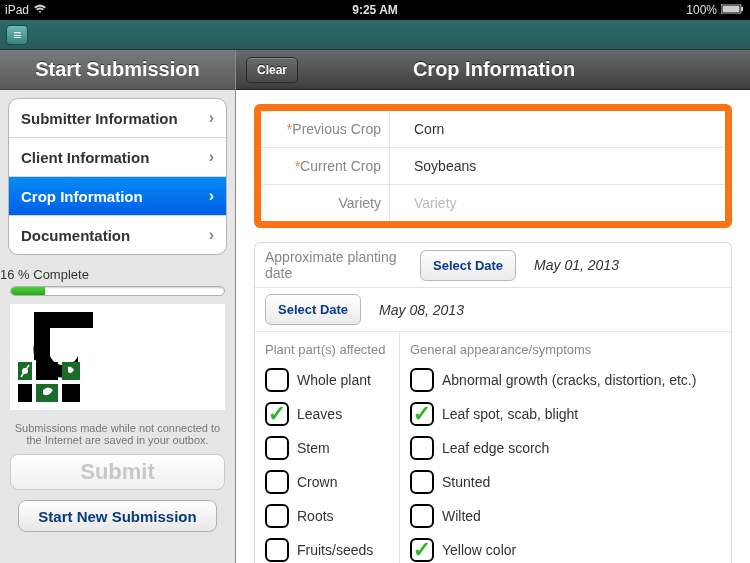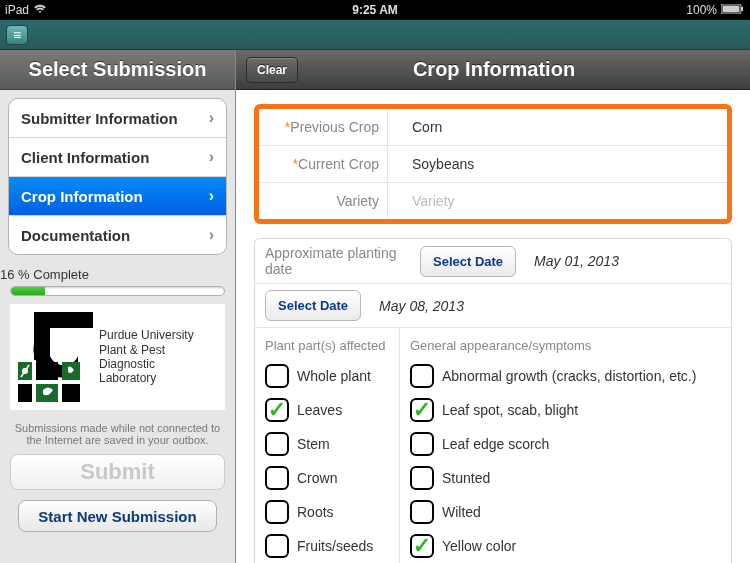--- a/index.html
+++ b/index.html
@@ -42,21 +42,21 @@
 .submit-btn { margin: 4px 10px; height: 36px; border-radius: 8px; background: linear-gradient(#fff,#f0f0f0); border: 1px solid #ccc; color: #c8c8c8; font-size: 22px; font-weight: bold; cursor: pointer; }
 .start-btn { margin: 6px 18px; height: 32px; border-radius: 8px; background: linear-gradient(#fff,#e8e8e8); border: 1px solid #b0b0b0; color: #0a3a7a; font-size: 15px; font-weight: bold; cursor: pointer; }
 
 
 .content { flex: 1; background: #fff; border-left: 1px solid #888; display: flex; flex-direction: column; }
 .content-header { height: 40px; background: linear-gradient(#6a6a6a,#3e3e3e); display: flex; align-items: center; padding: 0 10px; border-bottom: 1px solid #222; }
 .clear-btn { background: linear-gradient(#6a6a6a,#4a4a4a); border: 1px solid #2a2a2a; color: #fff; font-size: 12px; font-weight: bold; padding: 5px 10px; border-radius: 5px; cursor: pointer; text-shadow: 0 -1px 0 #222; box-shadow: inset 0 1px 0 rgba(255,255,255,.2); }
 .content-title { flex: 1; text-align: center; color: #fff; font-size: 20px; font-weight: bold; text-shadow: 0 -1px 0 #222; margin-left: -50px; }
 
 .form-area { flex: 1; padding: 14px 18px 0; overflow: hidden; }
-.field-group { border: 5px solid #f97316; border-radius: 6px; margin-bottom: 14px; }
+.field-group { border: 7px solid #f97316; border-radius: 6px; margin-bottom: 14px; }
 .field-row { display: flex; align-items: center; border-bottom: 1px solid #e5e5e5; }
 .field-row:last-child { border-bottom: none; }
 .field-label { width: 128px; text-align: right; padding: 10px 8px; font-size: 14px; color: #888; }
 .field-label .star { color: #f58020; }
 .field-value { flex: 1; padding: 10px 24px; font-size: 14px; color: #333; border-left: 1px solid #e5e5e5; }
 .field-value.placeholder { color: #bbb; }
 
 .date-group { border: 1px solid #d8d8d8; border-radius: 6px 6px 0 0; border-bottom: none; }
 .date-row { display: flex; align-items: center; border-bottom: 1px solid #e5e5e5; padding: 6px 10px; }
 .date-row .dlabel { width: 155px; font-size: 14px; color: #888; }
@@ -101,21 +101,21 @@
 
 <div class="top-bar">
   <div class="hamburger">
       <span>≡</span>
     </div>
 </div>
 
 <div class="main">
 
   <div class="sidebar">
-    <div class="sidebar-header">Select Submission</div>
+    <div class="sidebar-header">Start Submission</div>
     <div class="nav-list">
       <div class="nav-item">
         <span>Submitter Information</span>
         <span class="chevron">›</span>
       </div>
       <div class="nav-item">
         <span>Client Information</span>
         <span class="chevron">›</span>
       </div>
       <div class="nav-item active">
@@ -142,26 +142,20 @@
           <rect x="44" y="50" width="18" height="18" fill="#1a6b2a"></rect>
           <rect x="0" y="72" width="14" height="18" fill="#000"></rect>
           <rect x="18" y="72" width="22" height="18" fill="#1a6b2a"></rect>
           <rect x="44" y="72" width="18" height="18" fill="#000"></rect>
           <circle cx="7" cy="59" r="3" fill="#fff"></circle>
             <path d="M3 65 L11 53" stroke="#fff" stroke-width="1.5"></path>
           <path d="M50 55 Q53 53 56 58 Q53 63 50 60" fill="#fff"></path>
           <path d="M25 78 Q30 73 35 78 Q30 86 25 82" fill="#fff"></path>
         </svg>
       </div>
-      <div class="logo-text">
-        <div>Purdue University</div>
-        <div>Plant &amp; Pest</div>
-        <div>Diagnostic</div>
-        <div>Laboratory</div>
-      </div>
     </div>
     <div class="outbox-note">Submissions made while not connected to the Internet are saved in your outbox.</div>
     <button class="submit-btn">Submit</button>
     <button class="start-btn">Start New Submission</button>
   </div>
 
   <div class="content">
     <div class="content-header">
       <button class="clear-btn">Clear</button>
       <div class="content-title">Crop Information</div>

